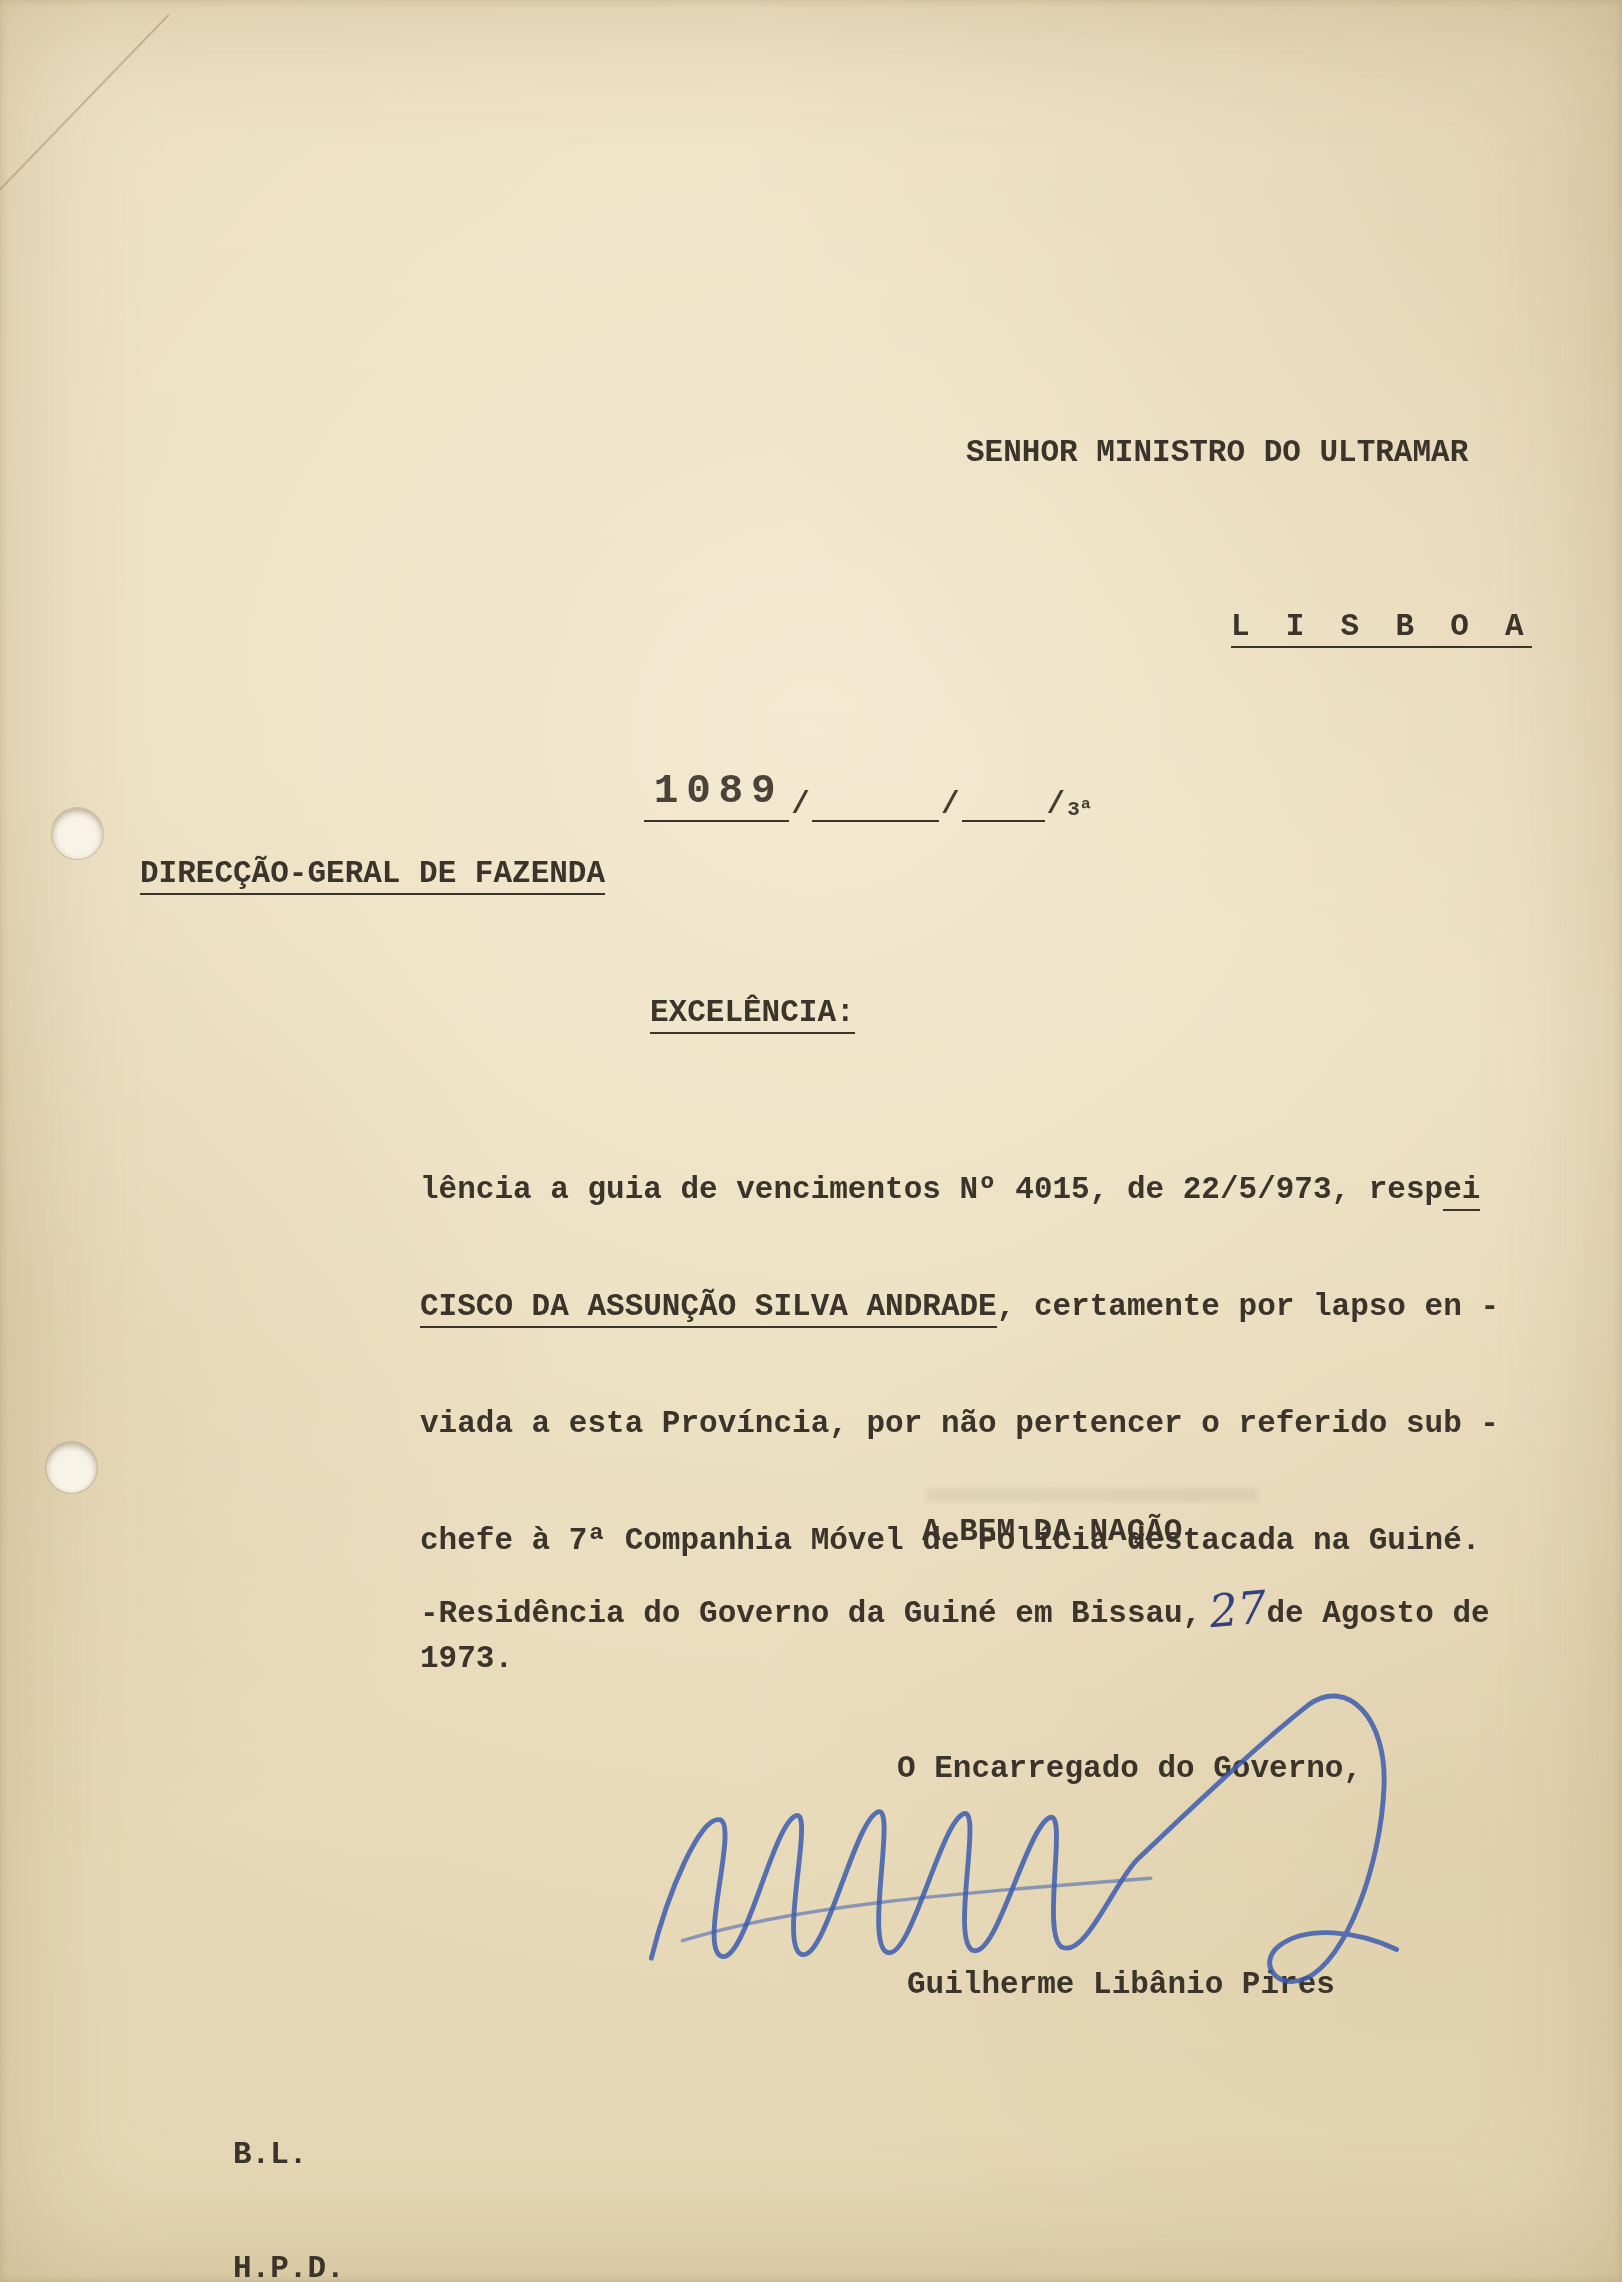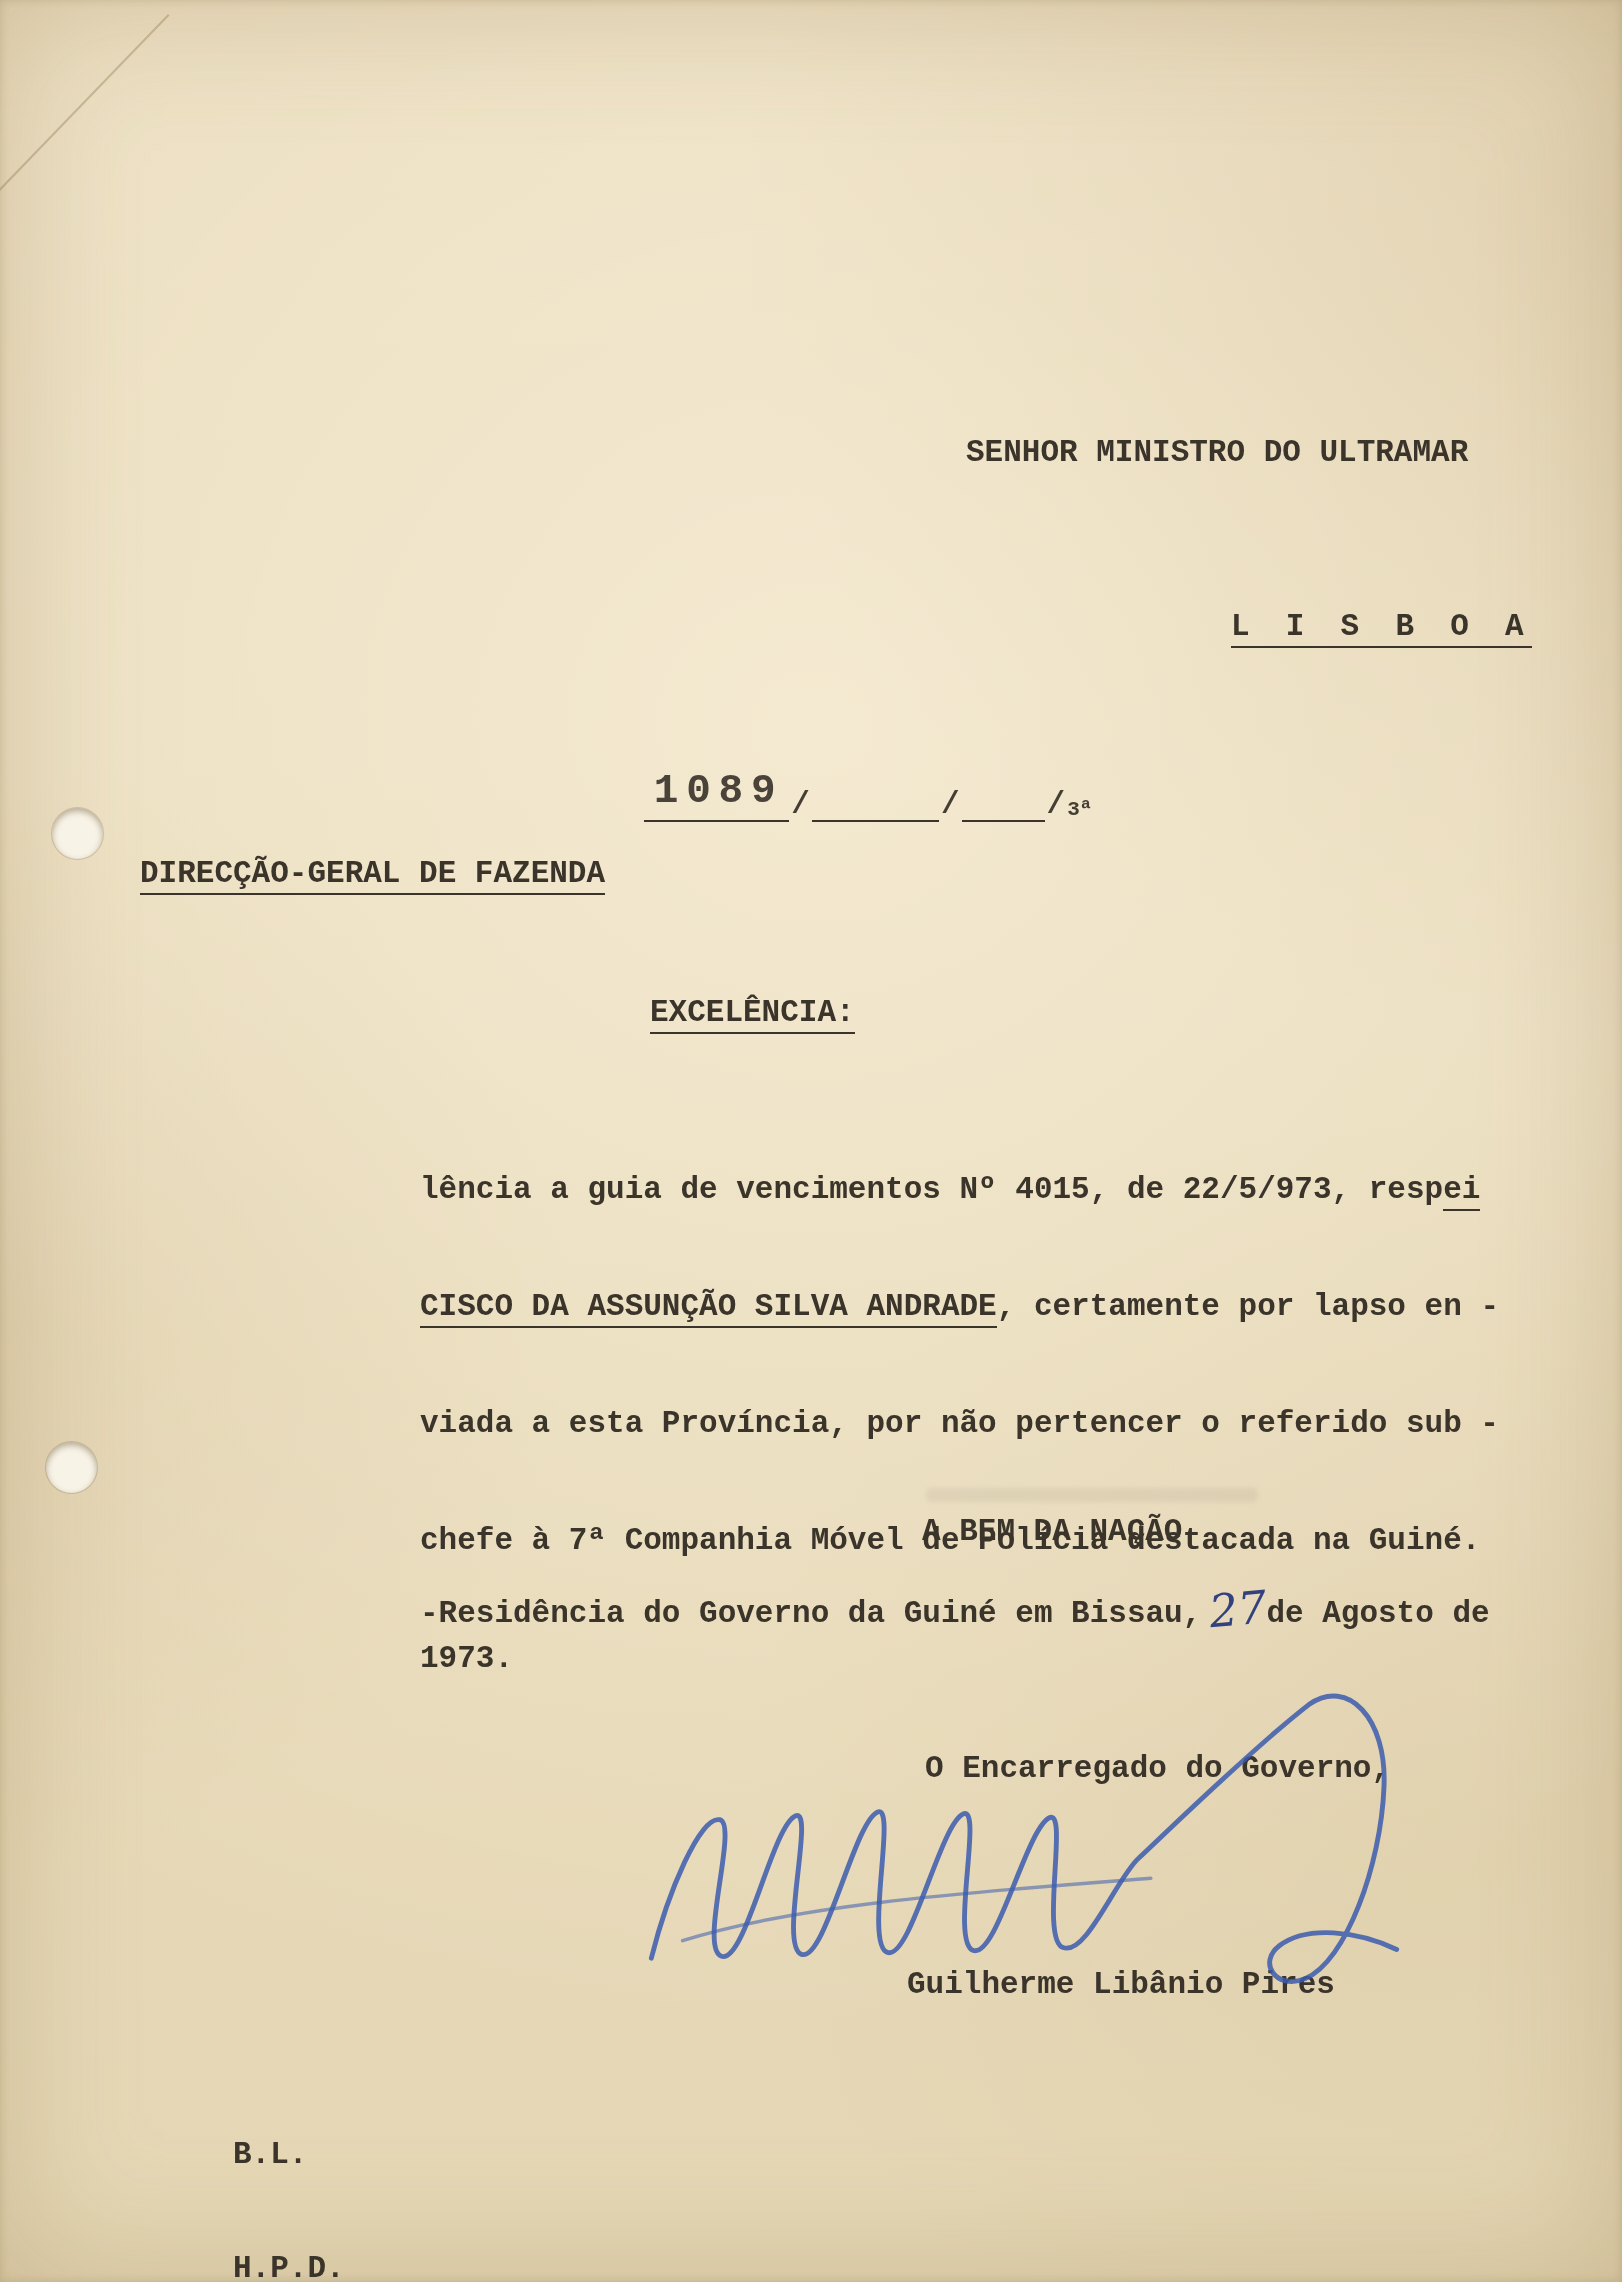--- a/index.html
+++ b/index.html
@@ -56,21 +56,21 @@
   .body-block {
     position:absolute; left:420px; top:1096px; width:1131px;
     font-weight:700; font-size:31px; white-space:pre;
   }
   .line { height:47px; line-height:47px; }
   .line-indent { padding-left:229px; }
 
   .motto       { left:922px; top:1508px; }
   .place-date  { left:420px; top:1584px; }
   .year-line   { left:420px; top:1635px; }
-  .signer-title{ left:897px; top:1745px;margin-left:28px; }
+  .signer-title{ left:897px; top:1745px; }
   .signer-name { left:907px; top:1917px;margin-top:44px; }
 
   .handwritten-day {
     display:inline-block;
     font-family:"DejaVu Serif", serif;
     font-style:italic; font-weight:400;
     font-size:45px; line-height:1;
     color:#33427e;
     transform:rotate(-5deg) translateY(2.9px);
     margin:0 0 0 7.8px;

